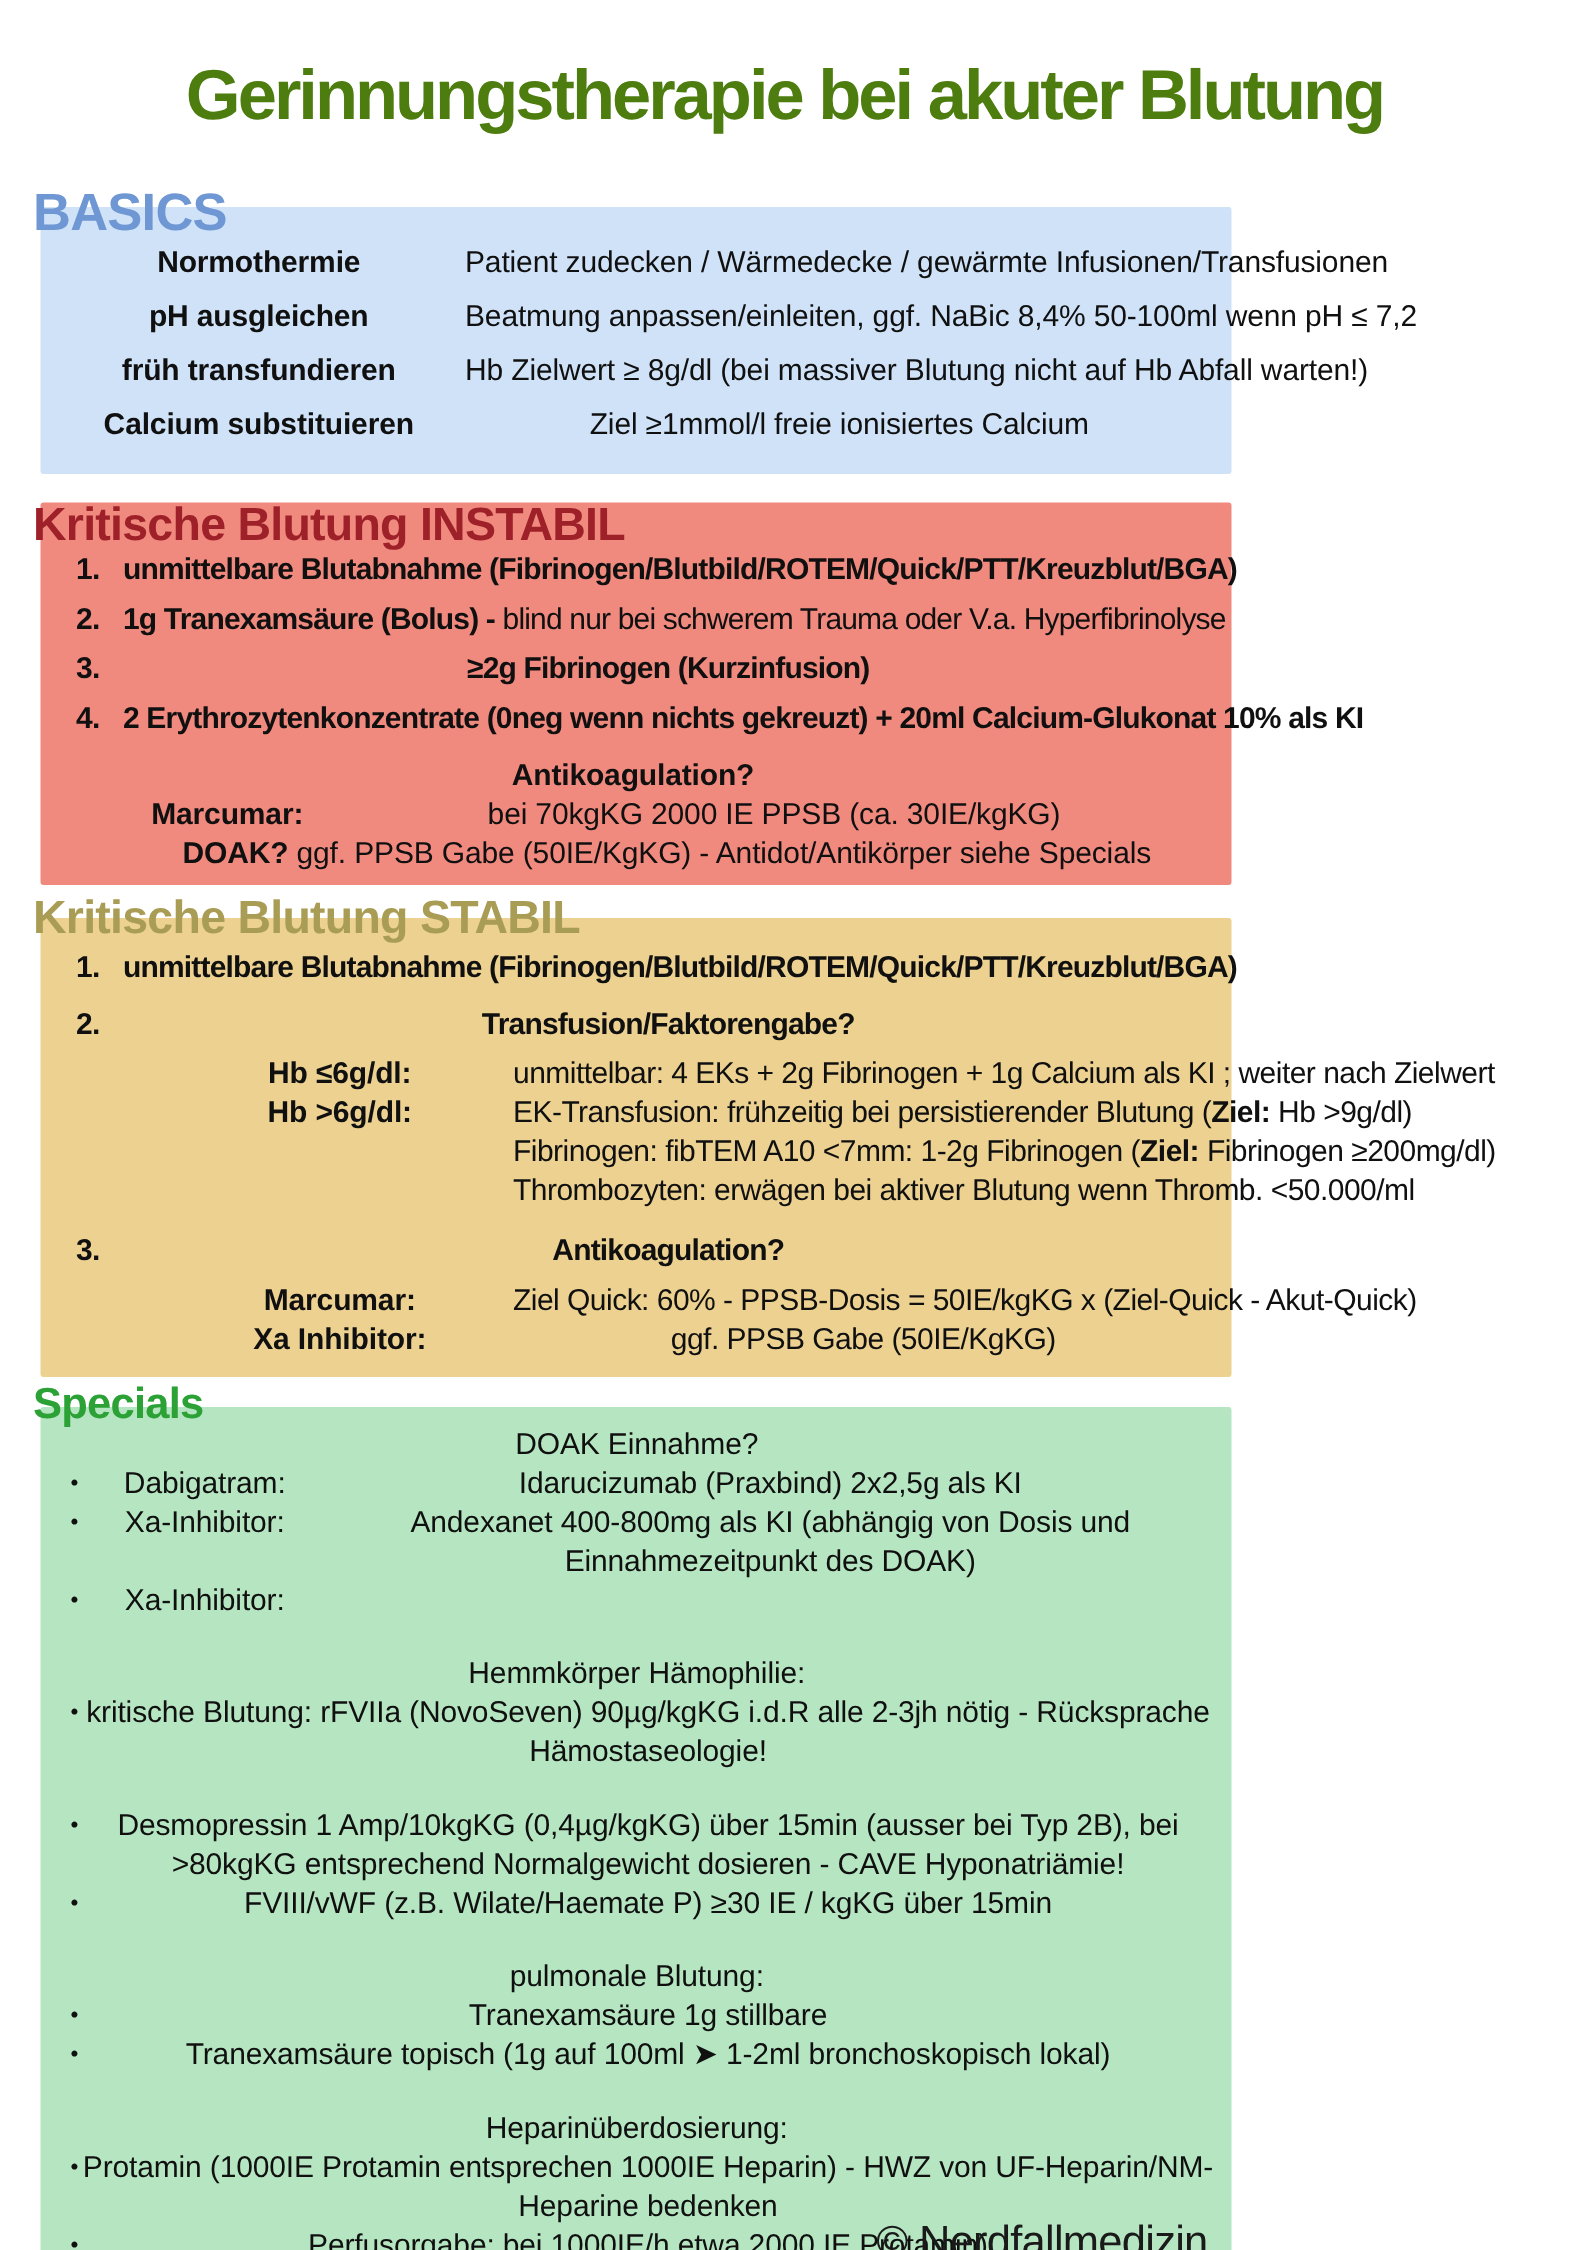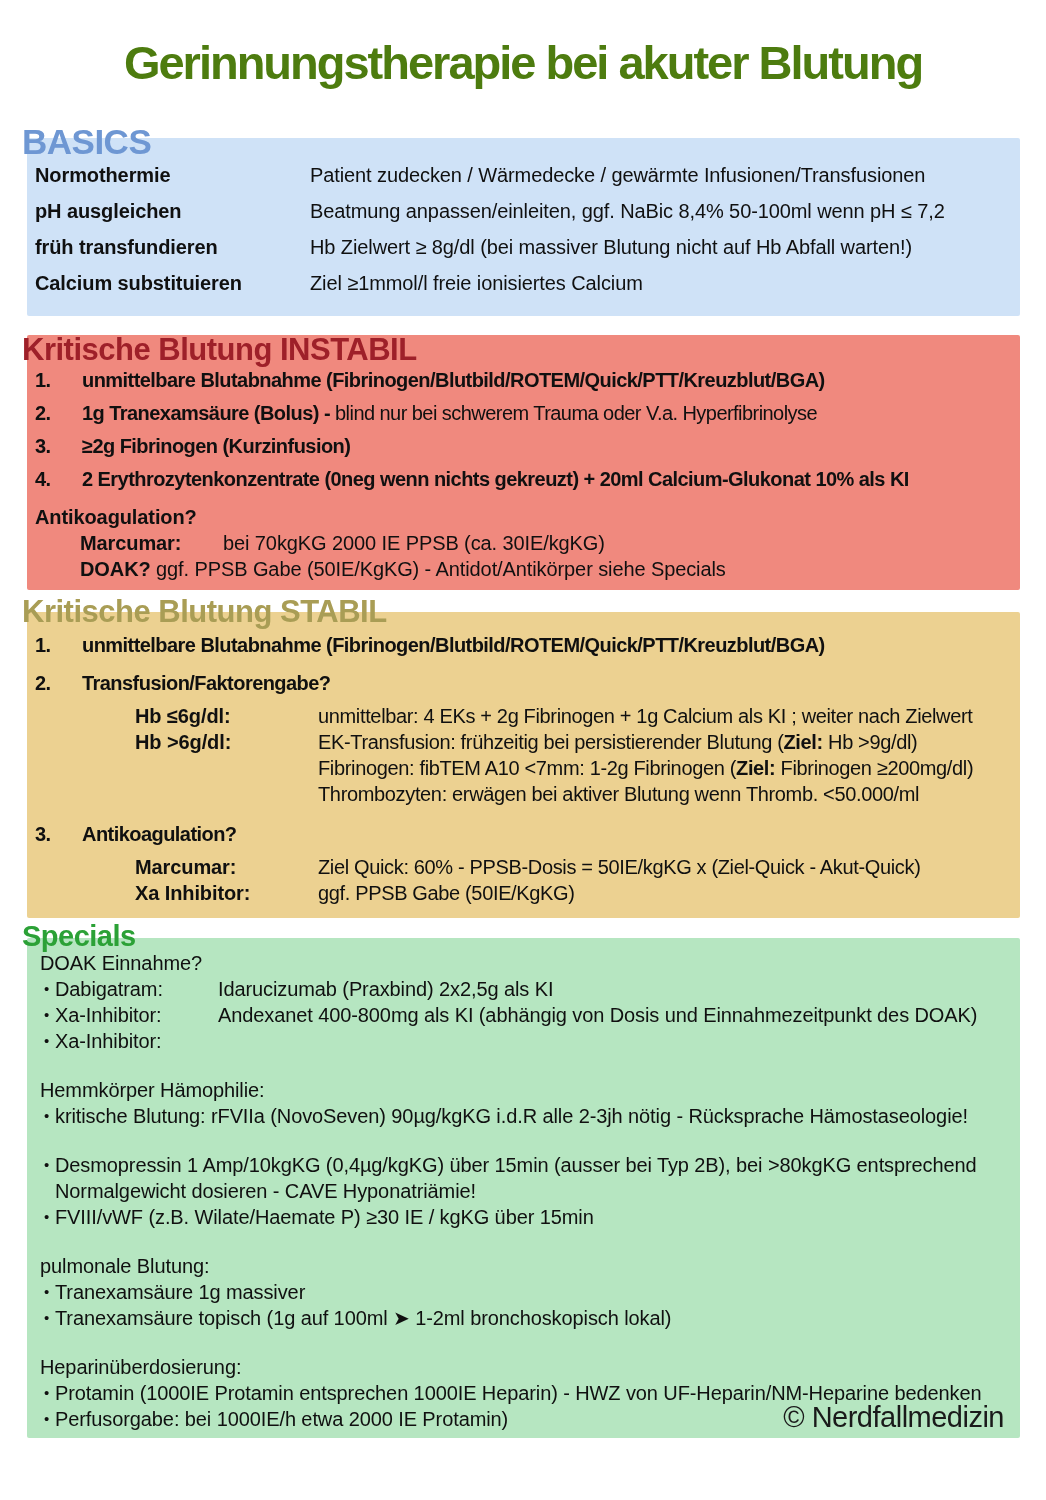--- a/index.html
+++ b/index.html
@@ -30,21 +30,21 @@
     position:relative; z-index:2; margin-left:22px;
     font-weight:bold; white-space:nowrap; letter-spacing:-0.5px;
   }
   .h-basics  { margin-top:34px; font-size:35px; line-height:32px; margin-bottom:-20px; color:var(--basics-heading); }
   .h-instabil{ margin-top:16px; font-size:31px; line-height:35px; margin-bottom:-32px; color:var(--instabil-heading); }
   .h-stabil  { margin-top:6px;  font-size:31px; line-height:32px; margin-bottom:-16px; color:var(--stabil-heading); }
   .h-specials{ margin-top:3px;  font-size:29px; line-height:30px; margin-bottom:-13px; color:var(--specials-heading); }
 
   .box {
     position:relative; z-index:1;
-    width:993px; margin-left:27px; border-radius:2px;
+    width:794px; margin-left:27px; border-radius:2px;text-align:center;
   }
   .box-basics  { background:var(--basics-bg);  padding:24px 12px 10px 8px; }
   .box-instabil{ background:var(--instabil-bg);padding:32px 12px 8px 8px; }
   .box-stabil  { background:var(--stabil-bg);  padding:20px 12px 12px 8px; }
   .box-specials{ background:var(--specials-bg);padding:12px 12px 6px 8px; }
 
   
   .kv-row { display:flex; margin-bottom:10px; }
   .kv-row .lbl { flex:0 0 275px; font-weight:bold; }
   .kv-row .val { flex:1; white-space:nowrap; }
@@ -54,21 +54,21 @@
   .step-row { display:flex; margin-bottom:7px; letter-spacing:-0.55px; }
   .step-row .num { flex:0 0 47px; font-weight:bold; }
   .step-row .txt { flex:1; white-space:nowrap; }
   .antikoag-heading { margin-top:12px; font-weight:bold; }
   .antikoag-row { display:flex; padding-left:45px; }
   .antikoag-row .lbl { flex:0 0 143px; font-weight:bold; }
   .antikoag-row .val { flex:1; white-space:nowrap; }
   .antikoag-inline { padding-left:45px; white-space:nowrap; }
 
   
-  .sub-row { display:flex; padding-left:100px; letter-spacing:-0.35px; }
+  .sub-row { display:flex; padding-left:100px; letter-spacing:-0.35px;gap:24px; }
   .sub-row .lbl { flex:0 0 183px; font-weight:bold; letter-spacing:-0.1px; }
   .sub-row .val { flex:1; white-space:nowrap; }
   .mt12 { margin-top:12px; } .mt14 { margin-top:14px; }
 
   
   .grp-title { margin-left:5px; }
   .grp + .grp { margin-top:23px; }
   .bullet-row { display:flex; padding-left:9px; }
   .bullet-row .dot { flex:0 0 11px; font-size:15px; }
   .bullet-row .blbl { flex:0 0 163px; }
@@ -213,21 +213,21 @@
     <div class="bullet-row">
       <span class="dot">•</span>
       <span class="btxt"><span>FVIII/vWF (z.B. Wilate/Haemate P) ≥30 IE / kgKG über 15min</span></span>
     </div>
   </div>
 
   <div class="grp">
     <div class="grp-title"><span class="u">pulmonale Blutung:</span></div>
     <div class="bullet-row">
       <span class="dot">•</span>
-      <span class="btxt"><span>Tranexamsäure 1g massiver</span></span>
+      <span class="btxt"><span>Tranexamsäure 1g stillbare</span></span>
     </div>
     <div class="bullet-row">
       <span class="dot">•</span>
       <span class="btxt"><span>Tranexamsäure topisch (1g auf 100ml ➤ 1-2ml bronchoskopisch lokal)</span></span>
     </div>
   </div>
 
   <div class="grp">
     <div class="grp-title"><span class="u">Heparinüberdosierung:</span></div>
     <div class="bullet-row">

